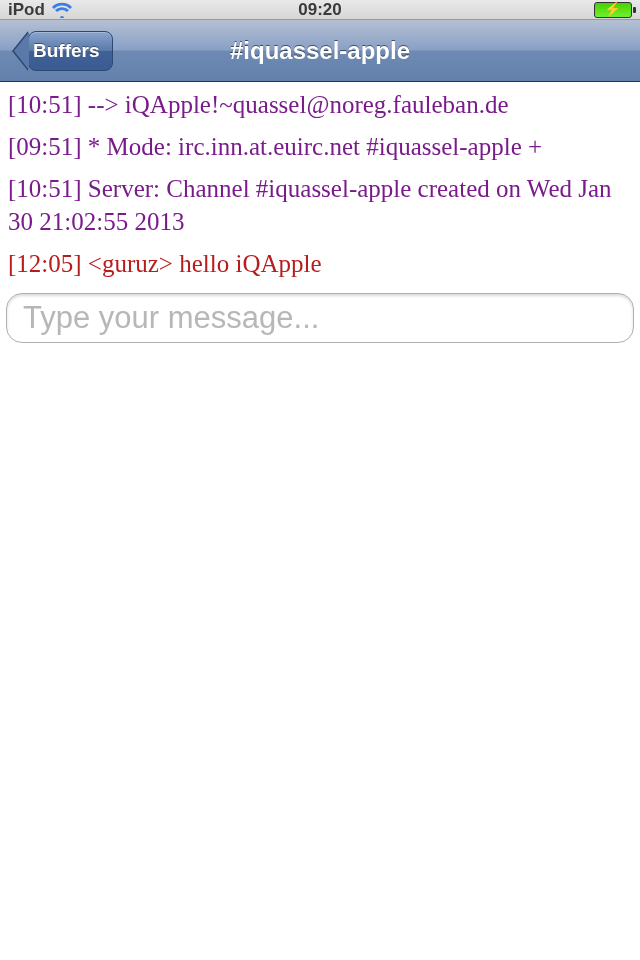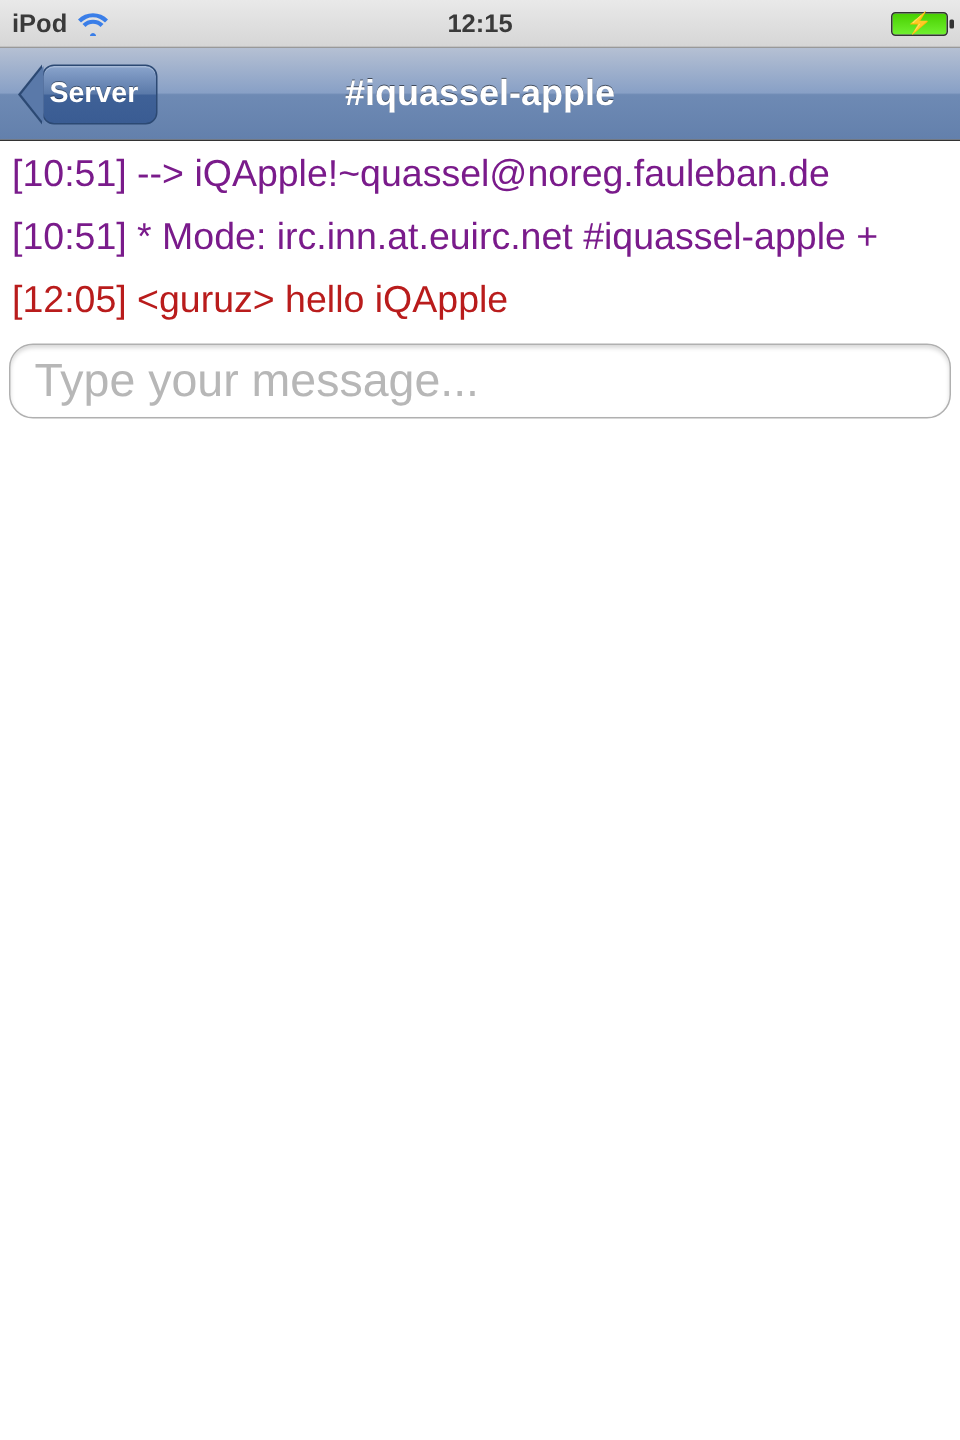--- a/index.html
+++ b/index.html
@@ -1,20 +1,20 @@
 <!DOCTYPE html>
 <html><head>
   <meta charset="utf-8">
   <style>
     * { box-sizing: border-box; margin: 0; padding: 0; }
     html, body { width: 640px; height: 960px; font-family: Helvetica, Arial, sans-serif; overflow: hidden; background: #fff; }
     
     
     .status-bar {
-      height: 32px;
+      height: 20px;
       background: linear-gradient(#e9e9e9, #d6d6d6);
       border-bottom: 1px solid #999;
       display: flex; align-items: center; justify-content: space-between;
       padding: 0 8px;
       font-size: 17px; font-weight: bold; color: #3a3a3a;
     }
     .status-left { display: flex; align-items: center; gap: 6px; }
     .status-center { position: absolute; left: 50%; transform: translateX(-50%); }
     .status-right { display: flex; align-items: center; }
     .wifi-icon svg { display: block; }
@@ -74,20 +74,21 @@
       color: #fff; font-size: 24px; font-weight: bold;
       text-shadow: 0 -1px 0 rgba(0,0,0,0.55);
       white-space: nowrap;
     }
     
     
     .messages {
       padding: 6px 8px 0 8px;
       font-size: 25px;
       line-height: 1.35;
+      font-family: Liberation Serif, serif;
     }
     .msg { margin-bottom: 8px; word-wrap: break-word; }
     .msg.system { color: #7a1b8b; }
     .msg.normal { color: #b91c1c; }
     
     
     .input-wrap { padding: 4px 6px; }
     .msg-input {
       width: 100%; height: 50px;
       border: 1px solid #b0b0b0;
@@ -107,38 +108,39 @@
   <div class="status-left">
     <span>iPod</span>
     <span class="wifi-icon">
       <svg width="22" height="16" viewBox="0 0 22 16">
         <path d="M11 14 a2 2 0 1 0 0.001 0 Z" fill="#3a7ee8"></path>
         <path d="M4 8 a10 10 0 0 1 14 0 l-2 2 a7 7 0 0 0 -10 0 Z" fill="#3a7ee8"></path>
         <path d="M1 5 a14 14 0 0 1 20 0 l-2 2 a11 11 0 0 0 -16 0 Z" fill="#3a7ee8"></path>
       </svg>
     </span>
   </div>
-  <div class="status-center">12:15</div>
+  <div class="status-center">09:20</div>
   <div class="status-right">
     <span class="battery">
         <span class="battery-bolt">⚡</span>
       </span>
   </div>
 </div>
 
 <div class="nav-bar">
   <div class="back-btn-wrap">
     <div class="back-button">
-      <span>Server</span>
+      <span>Buffers</span>
     </div>
   </div>
   <div class="nav-title">#iquassel-apple</div>
 </div>
 
 <div class="messages" id="message-list">
     <div class="msg system">[10:51] --&gt; iQApple!~quassel@noreg.fauleban.de</div>
-    <div class="msg system">[10:51] * Mode: irc.inn.at.euirc.net #iquassel-apple +</div>
+    <div class="msg system">[09:51] * Mode: irc.inn.at.euirc.net #iquassel-apple +</div>
+    <div class="msg system">[10:51] Server: Channel #iquassel-apple created on Wed Jan 30 21:02:55 2013</div>
     <div class="msg normal">[12:05] &lt;guruz&gt; hello iQApple</div>
   </div>
 
 <div class="input-wrap">
   <input class="msg-input" type="text" placeholder="Type your message..." style="">
 </div>
 
 </body></html>

